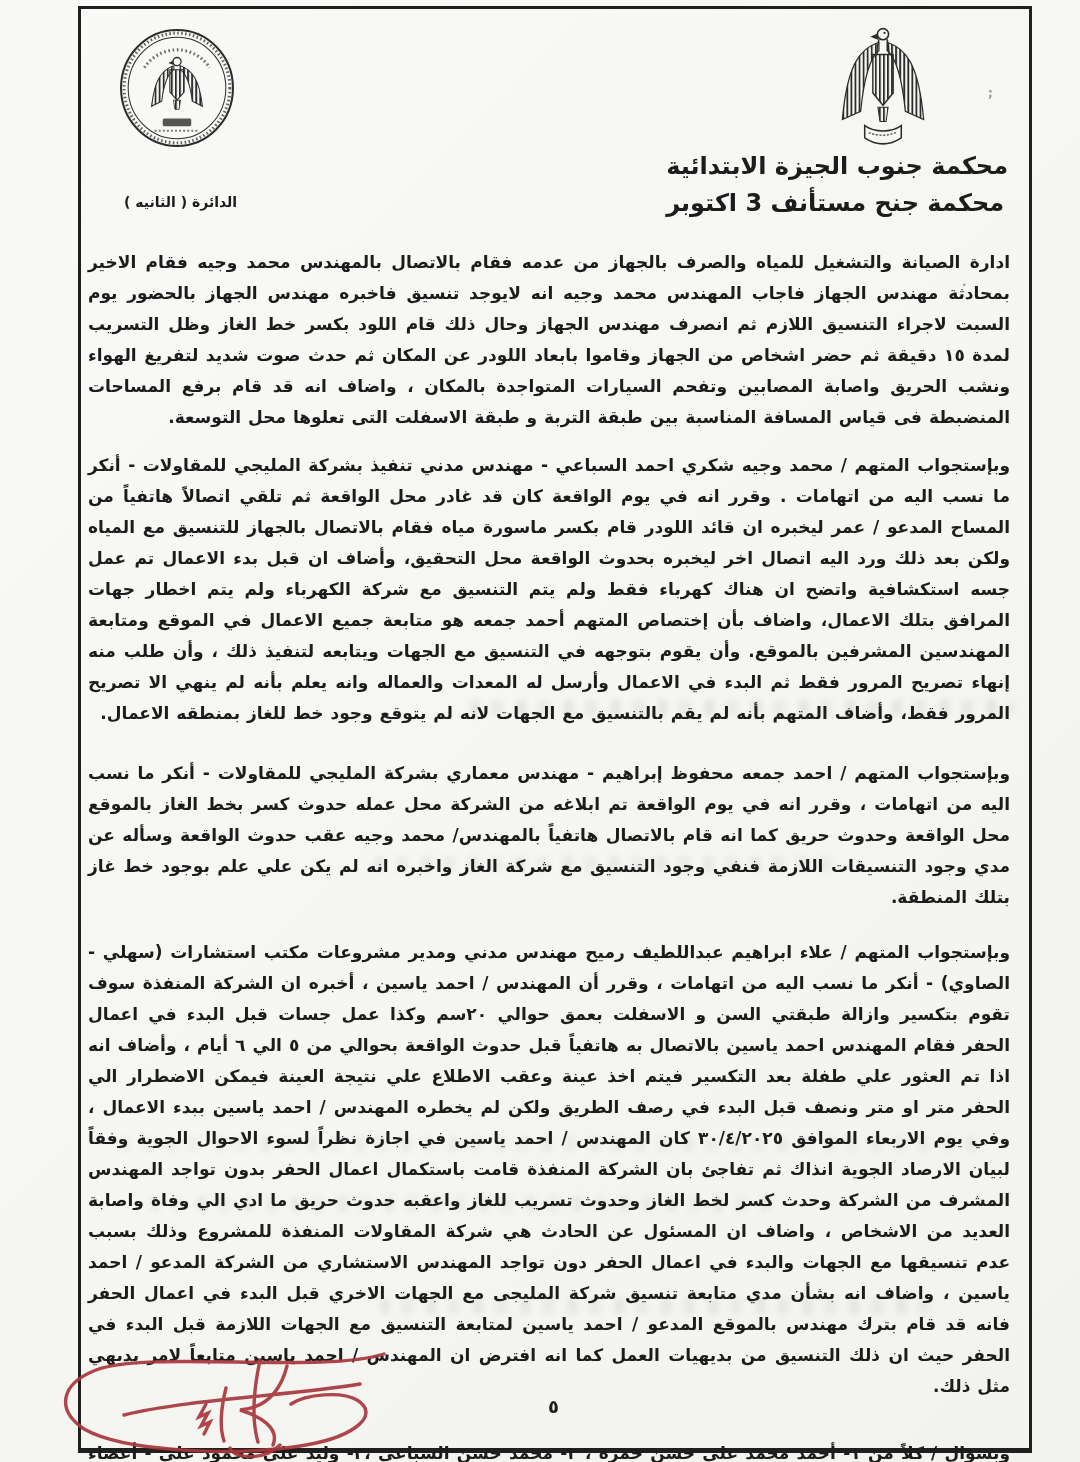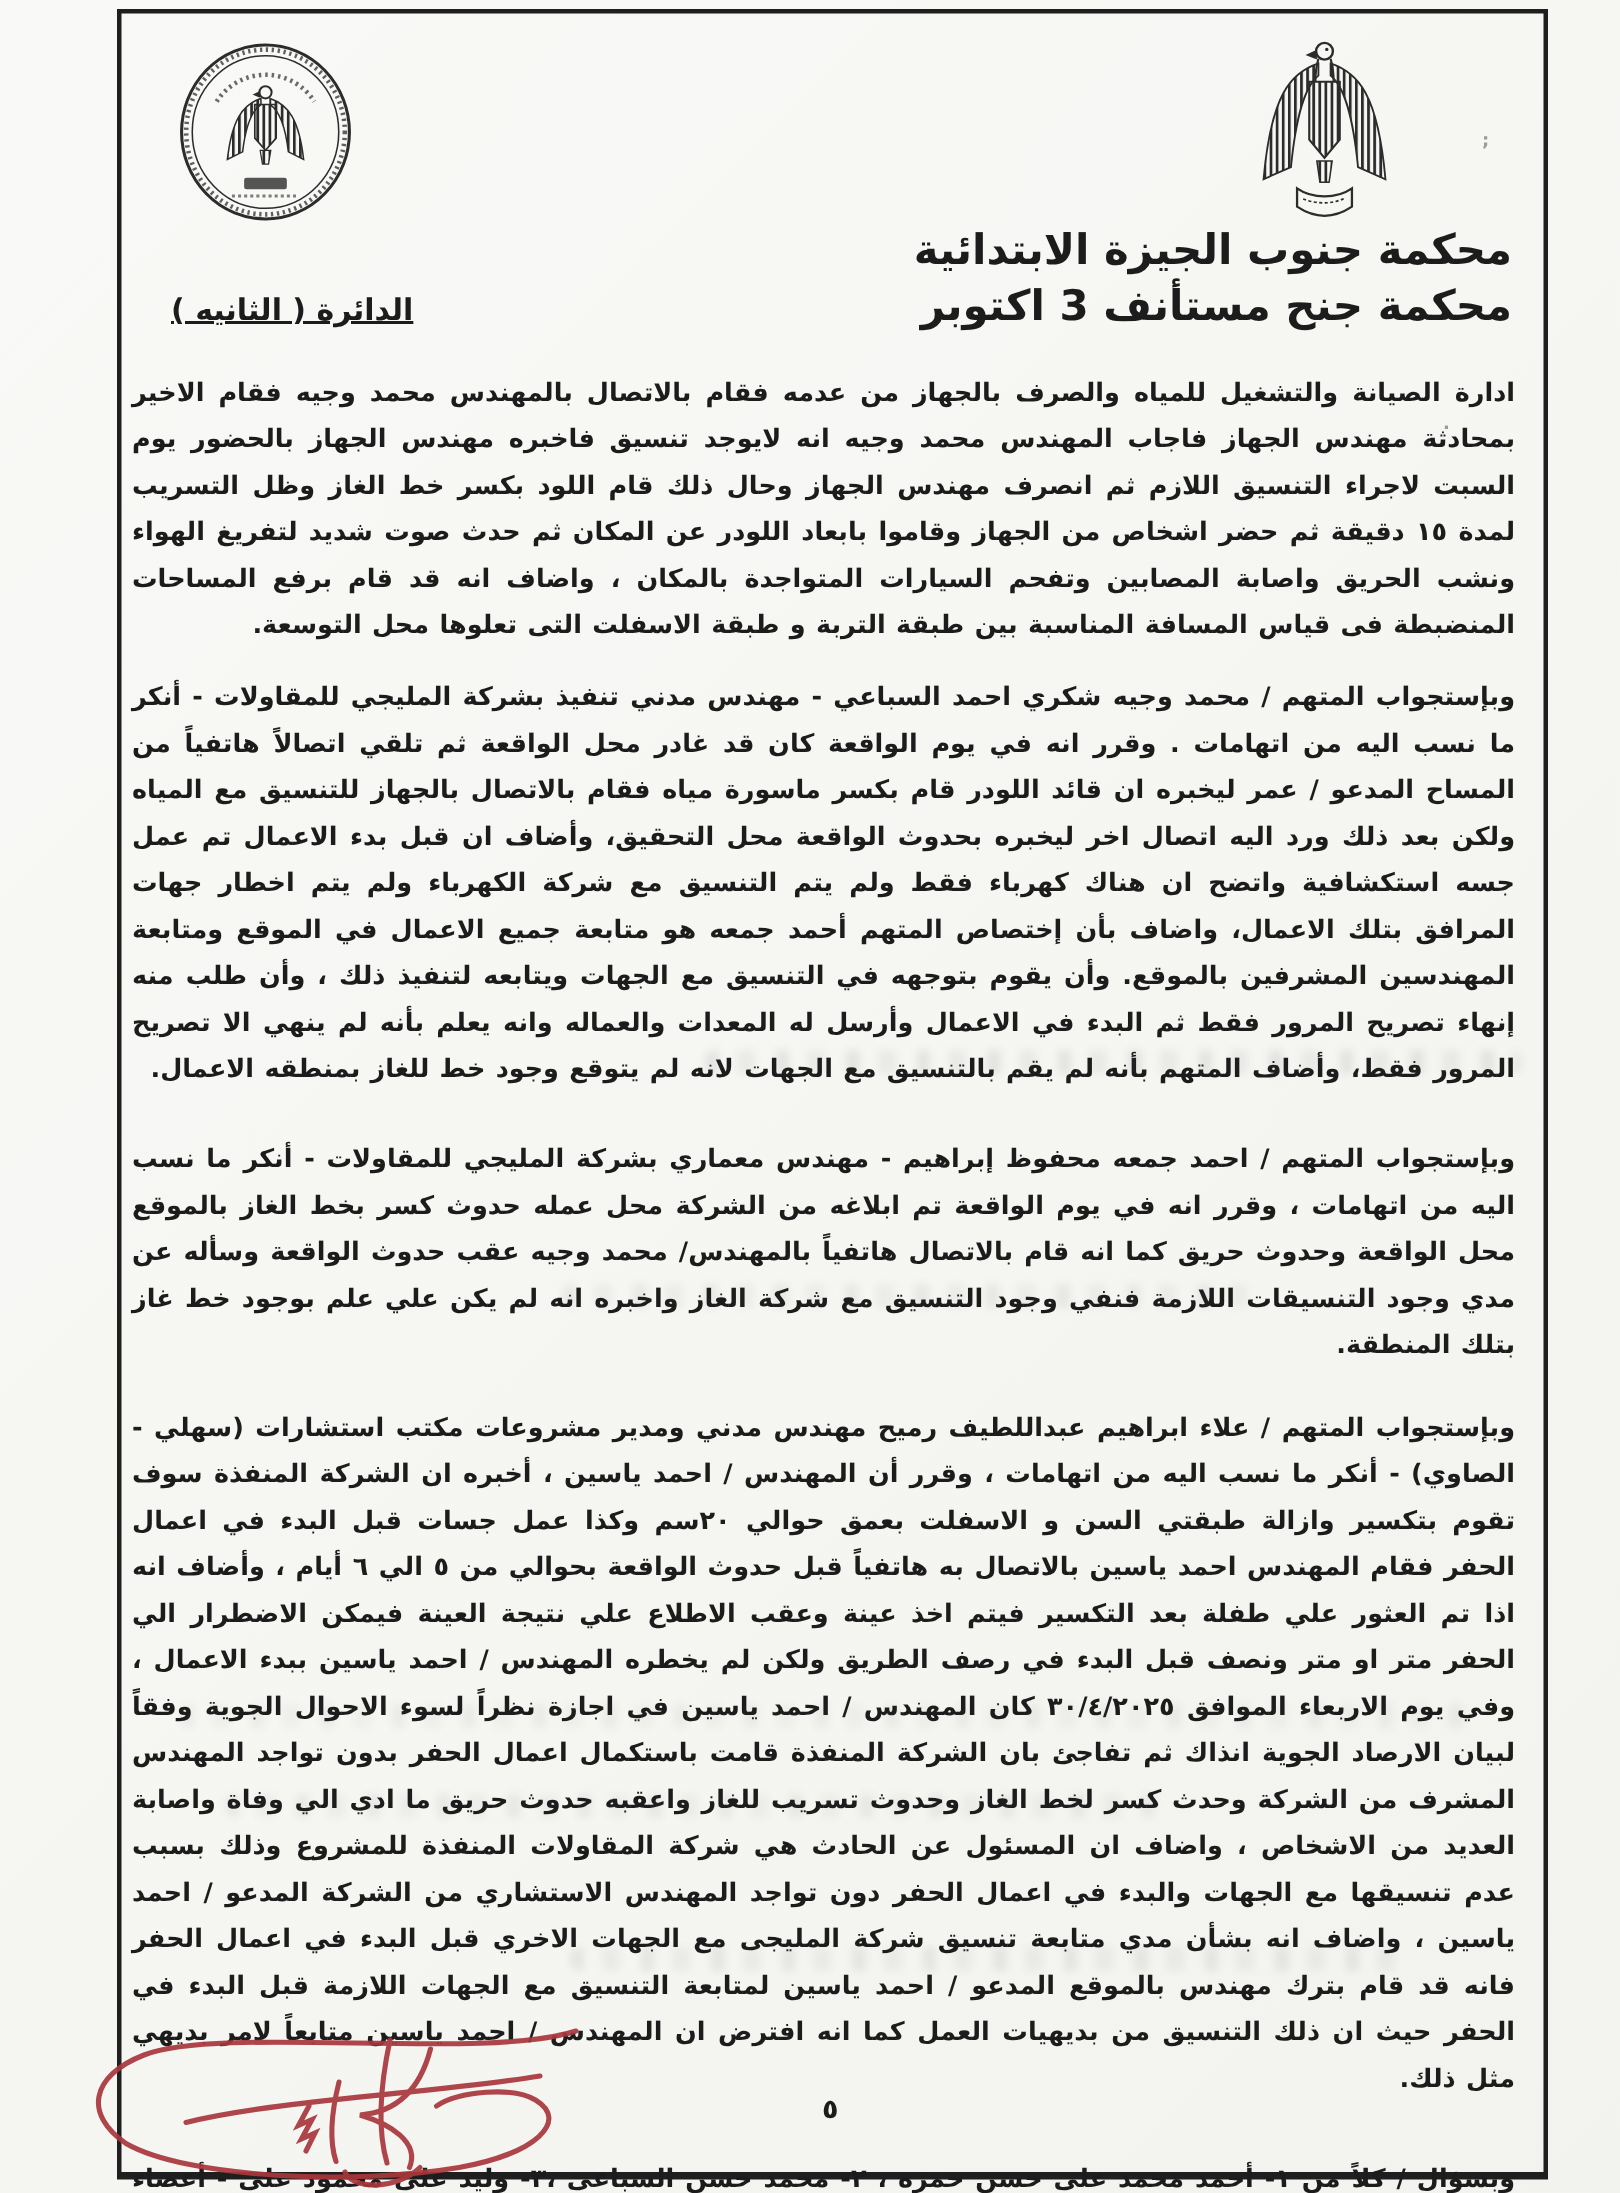--- a/index.html
+++ b/index.html
@@ -15,27 +15,27 @@
   .frame{
     position:absolute;left:78px;top:6px;width:954px;height:1447px;
     border:3px solid #1f1f1f;border-bottom-width:5px;
     box-sizing:border-box;
     background:transparent;
   }
   .seal{position:absolute;left:118px;top:26px;width:118px;height:124px;}
   .eagle{position:absolute;left:834px;top:24px;width:98px;height:128px;}
   .court-header{
     position:absolute;top:148px;right:72px;
-    direction:rtl;text-align:right;
-    font-weight:bold;font-size:28px;line-height:37px;
+    direction:rtl;text-align:left;
+    font-weight:bold;font-size:24px;line-height:37px;
     letter-spacing:0;
   }
   .circuit{
-    position:absolute;top:194px;left:114px;
-    direction:rtl;font-weight:bold;font-size:20px;text-decoration:underline;
+    position:absolute;top:194px;left:124px;
+    direction:rtl;font-weight:bold;font-size:14px;
   }
   .body-text{
     position:absolute;top:247px;left:88px;width:922px;
     direction:rtl;text-align:justify;
     font-weight:bold;font-size:17px;line-height:31px;
     word-spacing:1px;
   }
   .para{margin:0;}
   .para.p1{margin-bottom:17px;}
   .para.p2{margin-bottom:29px;}

